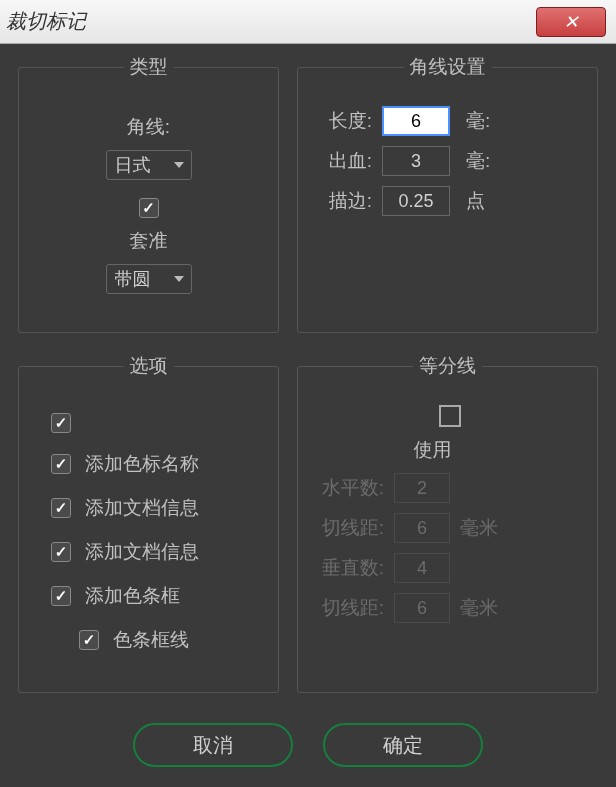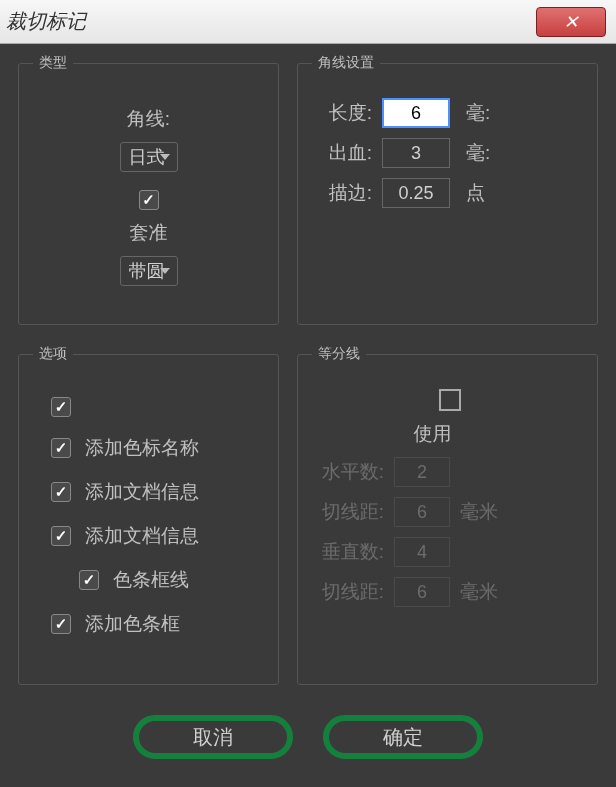--- a/index.html
+++ b/index.html
@@ -34,32 +34,32 @@
     position: relative;
   }
   .row2 { display: flex; gap: 18px; }
   fieldset.group {
     border: 1px solid #555; border-radius: 3px;
     padding: 16px 14px 20px 14px;
     flex: 1;
     margin-bottom: 20px;
   }
   fieldset.group legend {
-    padding: 0 6px; color: #c0c0c0; font-size: 14px;
+    padding: 0 6px; color: #c0c0c0; font-size: 19px; text-align: center;
   }
   .field-row {
     display: flex; align-items: center; gap: 10px;
     margin: 10px 0;
   }
   .label { color: #c0c0c0; }
   .dim { color: #6c6c6c; }
   select.sel, .sel {
     background: #3a3a3a; color: #d0d0d0;
     border: 1px solid #666; border-radius: 3px;
-    padding: 4px 12px 4px 8px; font-size: 18px;
+    padding: 4px 40px 4px 8px; font-size: 18px;
     appearance: none; position: relative;
   }
   .sel-wrap { position: relative; display: inline-block; }
   .sel-wrap::after {
     content: ""; position: absolute; right: 8px; top: 50%;
     width: 0; height: 0; border-left: 5px solid transparent;
     border-right: 5px solid transparent; border-top: 6px solid #bbb;
     transform: translateY(-50%);
   }
   input[type="text"].val {
@@ -87,21 +87,21 @@
   .opt-row { display: flex; align-items: center; gap: 14px; margin: 18px 0 18px 18px; }
   .opt-row.indent { margin-left: 46px; }
   .divgrid .field-row { justify-content: flex-start; gap: 10px; }
   .divgrid .label { min-width: 72px; text-align: right; }
   .divgrid input.val { width: 56px; background: #3a3a3a; color: #6c6c6c; border-color: #4a4a4a; }
   .footer {
     display: flex; gap: 30px; justify-content: center;
     margin-top: 10px;
   }
   .btn {
-    width: 160px; height: 44px; border: 6px solid #15803d;
+    width: 160px; height: 44px; border: 2px solid #15803d;
     border-radius: 22px; background: #3a3a3a; color: #d0d0d0;
     font-size: 20px; display: flex; align-items: center; justify-content: center;
     cursor: pointer;
   }
   .corner .field-row .label { min-width: 60px; text-align: right; }
   .corner input.val { width: 68px; }
   .measure { margin-left: 6px; }
   .type-group .field-row { margin: 18px 0; flex-direction: column; }
 </style>
 </head>
@@ -171,27 +171,27 @@
         <span>添加色标名称</span>
       </div>
       <div class="opt-row">
         <span class="chk checked"></span>
         <span>添加文档信息</span>
       </div>
       <div class="opt-row">
         <span class="chk checked"></span>
         <span>添加文档信息</span>
       </div>
+      <div class="opt-row">
+        <span class="chk checked"></span>
+        <span>添加色条框</span>
+      </div>
       <div class="opt-row indent">
         <span class="chk checked"></span>
         <span>色条框线</span>
-      </div>
-      <div class="opt-row">
-        <span class="chk checked"></span>
-        <span>添加色条框</span>
       </div>
     </fieldset>
 
     <fieldset class="group divgrid">
       <legend>等分线</legend>
       <div class="field-row" style="margin-left:4px;flex-direction:column;">
         <span class="chk framebox"></span>
         <span class="label" style="text-align:left;">使用</span>
       </div>
       <div class="field-row">

